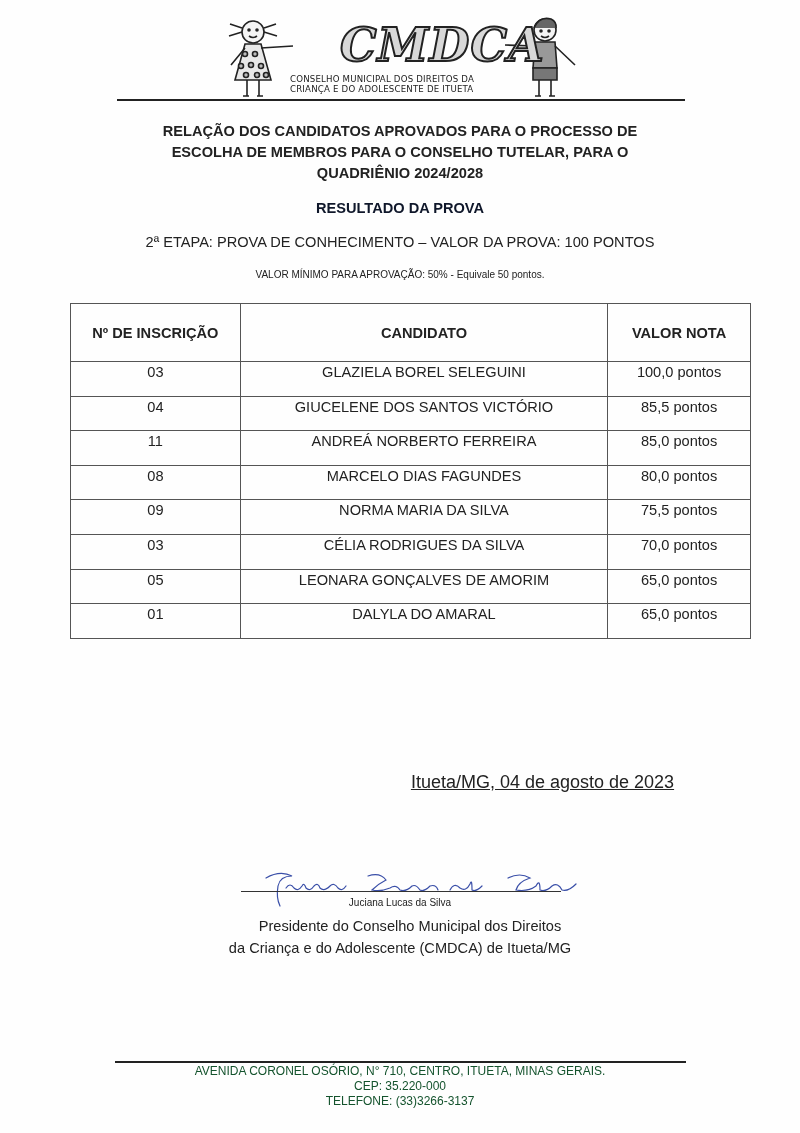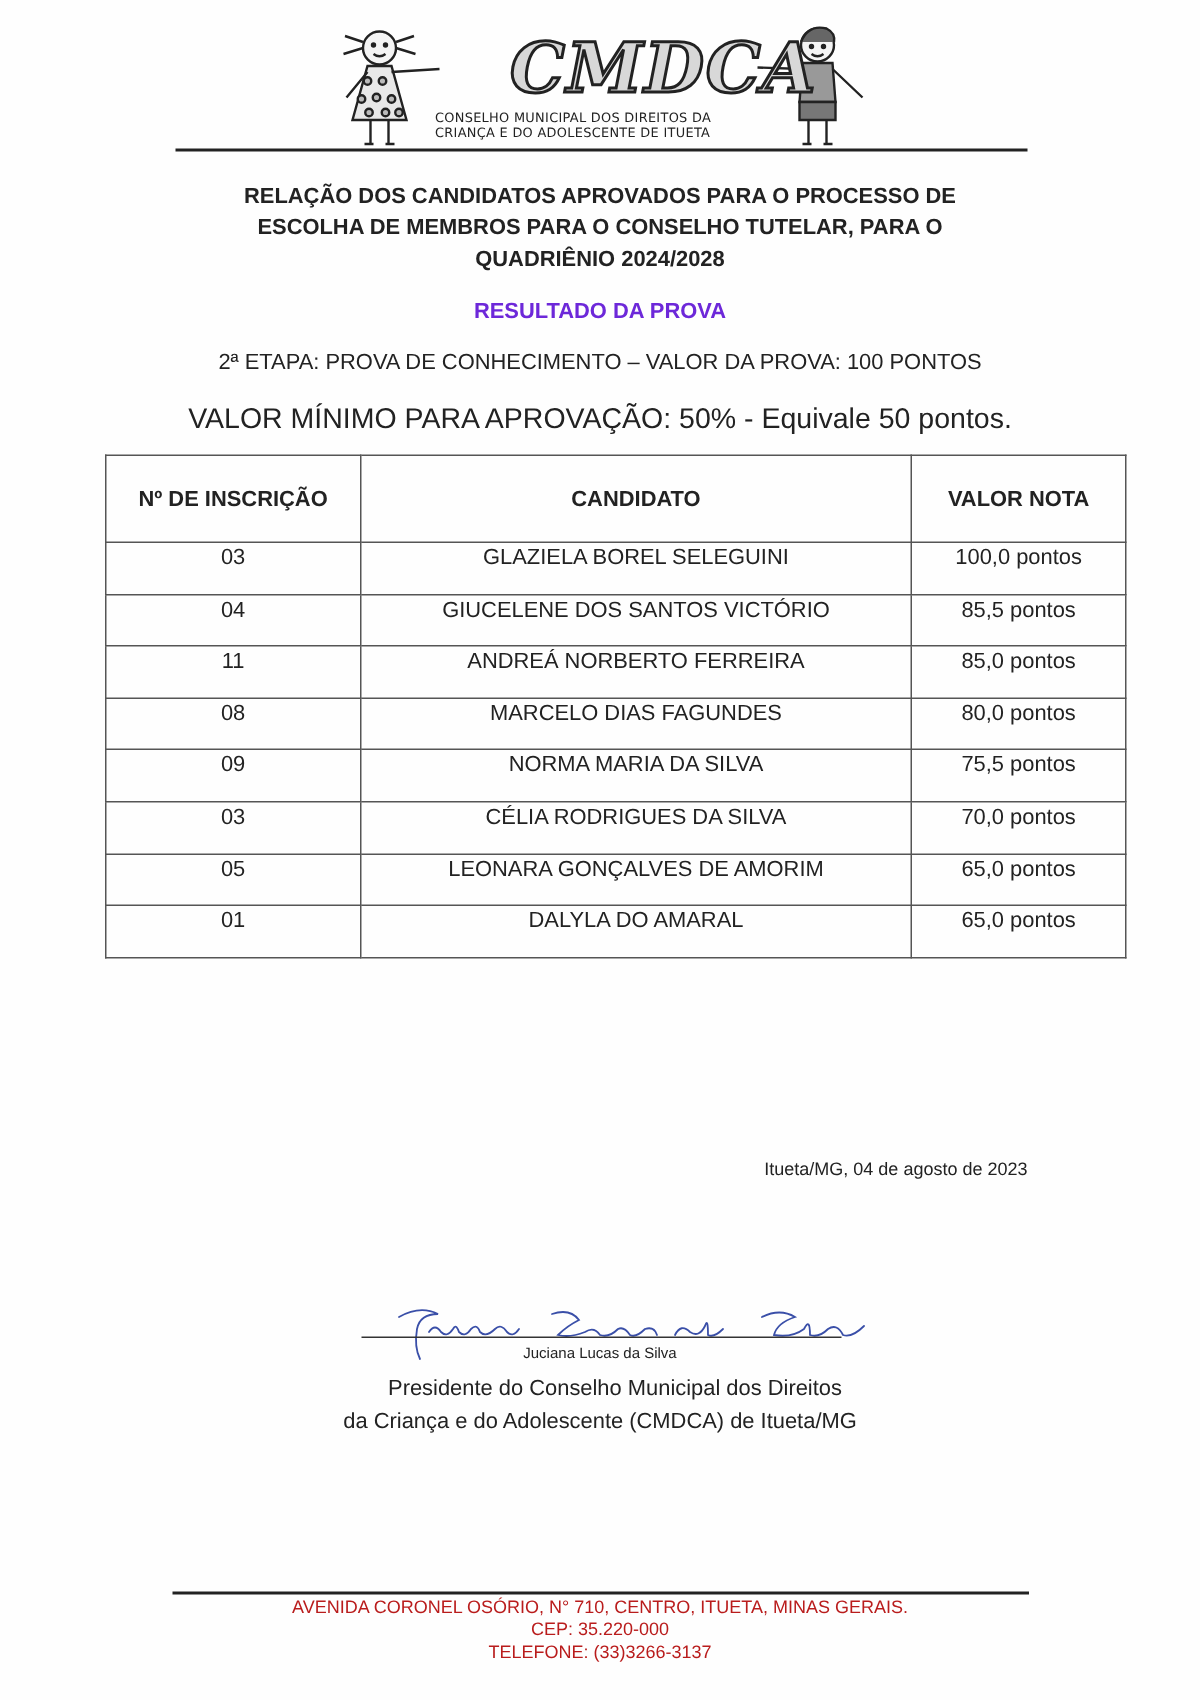--- a/index.html
+++ b/index.html
@@ -8,44 +8,44 @@
 
     
     .logo { position: absolute; left: 205px; top: 10px; width: 390px; height: 90px; }
     .logo svg { position: absolute; left: 0; top: 0; }
     .logo-word { position: absolute; left: 95px; top: 8px; font-family: "DejaVu Serif", serif; font-style: italic; font-weight: bold; font-size: 46px; letter-spacing: 1px; color: #d8d8d8; margin-left: 40px; -webkit-text-stroke: 2px #222; }
     .logo-sub { position: absolute; left: 85px; top: 64px; width: 240px; font-family: "DejaVu Sans", sans-serif; font-size: 8.6px; line-height: 10px; letter-spacing: 0.2px; color: #222; }
     .header-rule { position: absolute; left: 117px; top: 99px; width: 568px; height: 2px; background: #222; }
 
     
     .title { position: absolute; left: 100px; top: 121px; width: 600px; text-align: center; font-weight: bold; font-size: 14.6px; line-height: 21px; color: #222; }
-    .subtitle { position: absolute; left: 100px; top: 200px; width: 600px; text-align: center; font-weight: bold; font-size: 14.6px; color: #6d28d9; }
+    .subtitle { position: absolute; left: 100px; top: 200px; width: 600px; text-align: center; font-weight: bold; font-size: 14.6px; color: #0f172a; }
     .line1 { position: absolute; left: 60px; top: 234px; width: 680px; text-align: center; font-size: 14.6px; color: #222; }
-    .line2 { position: absolute; left: 60px; top: 269px; width: 680px; text-align: center; font-size: 19px; color: #222; }
+    .line2 { position: absolute; left: 60px; top: 269px; width: 680px; text-align: center; font-size: 10px; color: #222; }
 
     
     table.results { position: absolute; left: 70px; top: 303px; width: 681px; border-collapse: collapse; font-size: 14.6px; color: #222; padding-left: 38px; }
     table.results th, table.results td { border: 1px solid #555; text-align: center; }
     table.results th { height: 55px; font-weight: bold; }
     table.results td { height: 34.6px; vertical-align: top; padding-top: 2px; box-sizing: border-box; }
     table.results col.c1 { width: 170px; }
     table.results col.c2 { width: 368px; }
     table.results col.c3 { width: 143px; }
 
     
-    .date { position: absolute; left: 400px; top: 772px; width: 285px; text-align: right; font-size: 12px; color: #222; }
+    .date { position: absolute; left: 400px; top: 772px; width: 285px; text-align: center; font-size: 18px; color: #222; text-decoration: underline; }
     .signature { position: absolute; left: 240px; top: 860px; width: 350px; height: 50px; }
     .sig-rule { position: absolute; left: 241px; top: 891px; width: 320px; height: 1px; background: #333; }
     .signer-name { position: absolute; left: 200px; top: 897px; width: 400px; text-align: center; font-size: 10px; color: #222; }
     .signer-role1 { position: absolute; left: 200px; top: 918px; width: 420px; text-align: center; font-size: 14.6px; color: #222; }
     .signer-role2 { position: absolute; left: 160px; top: 940px; width: 480px; text-align: center; font-size: 14.6px; color: #222; }
 
     
     .footer-rule { position: absolute; left: 115px; top: 1061px; width: 571px; height: 2px; background: #222; }
-    .footer { position: absolute; left: 100px; top: 1064px; width: 600px; text-align: center; font-size: 12px; line-height: 15px; color: #b91c1c; }
+    .footer { position: absolute; left: 100px; top: 1064px; width: 600px; text-align: center; font-size: 12px; line-height: 15px; color: #14532d; }
   </style>
 </head>
 <body>
 
 <div class="page">
 
   <div class="logo">
     <svg width="390" height="90" viewBox="0 0 390 90">
 
       <g stroke="#222" stroke-width="1.6" fill="none">

